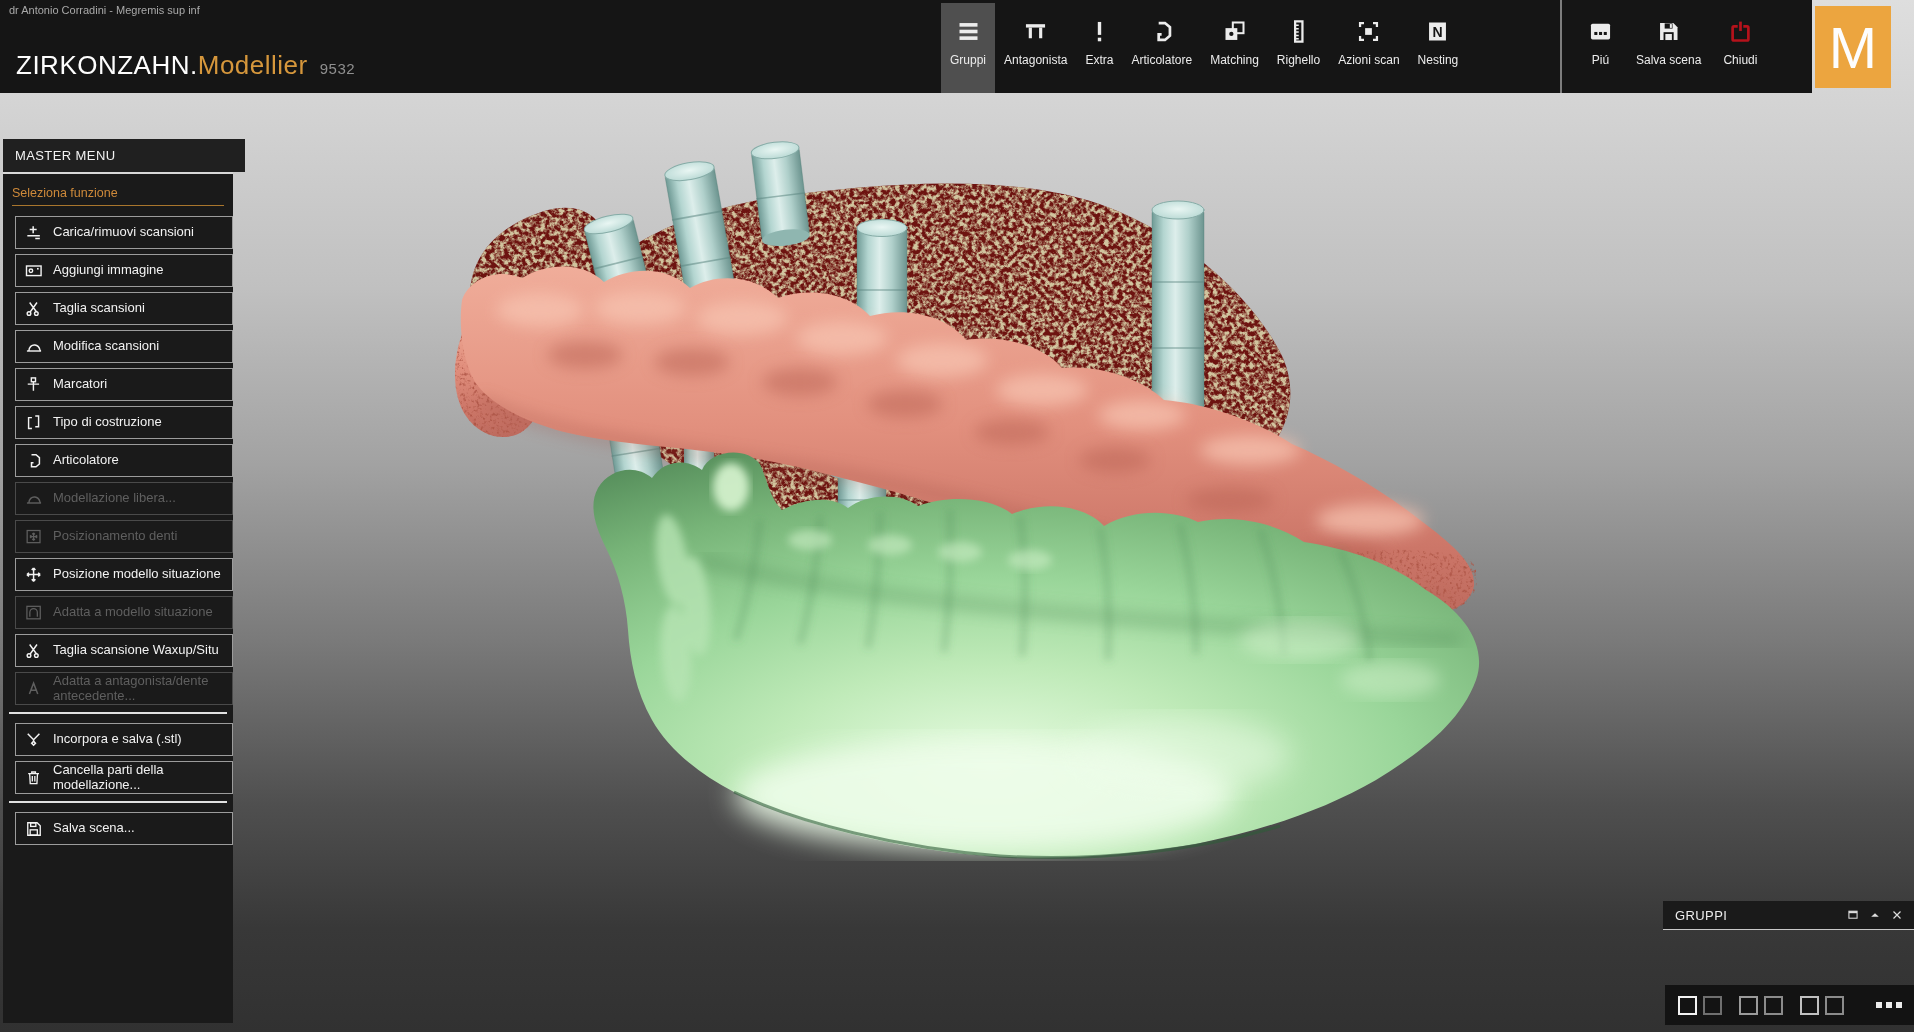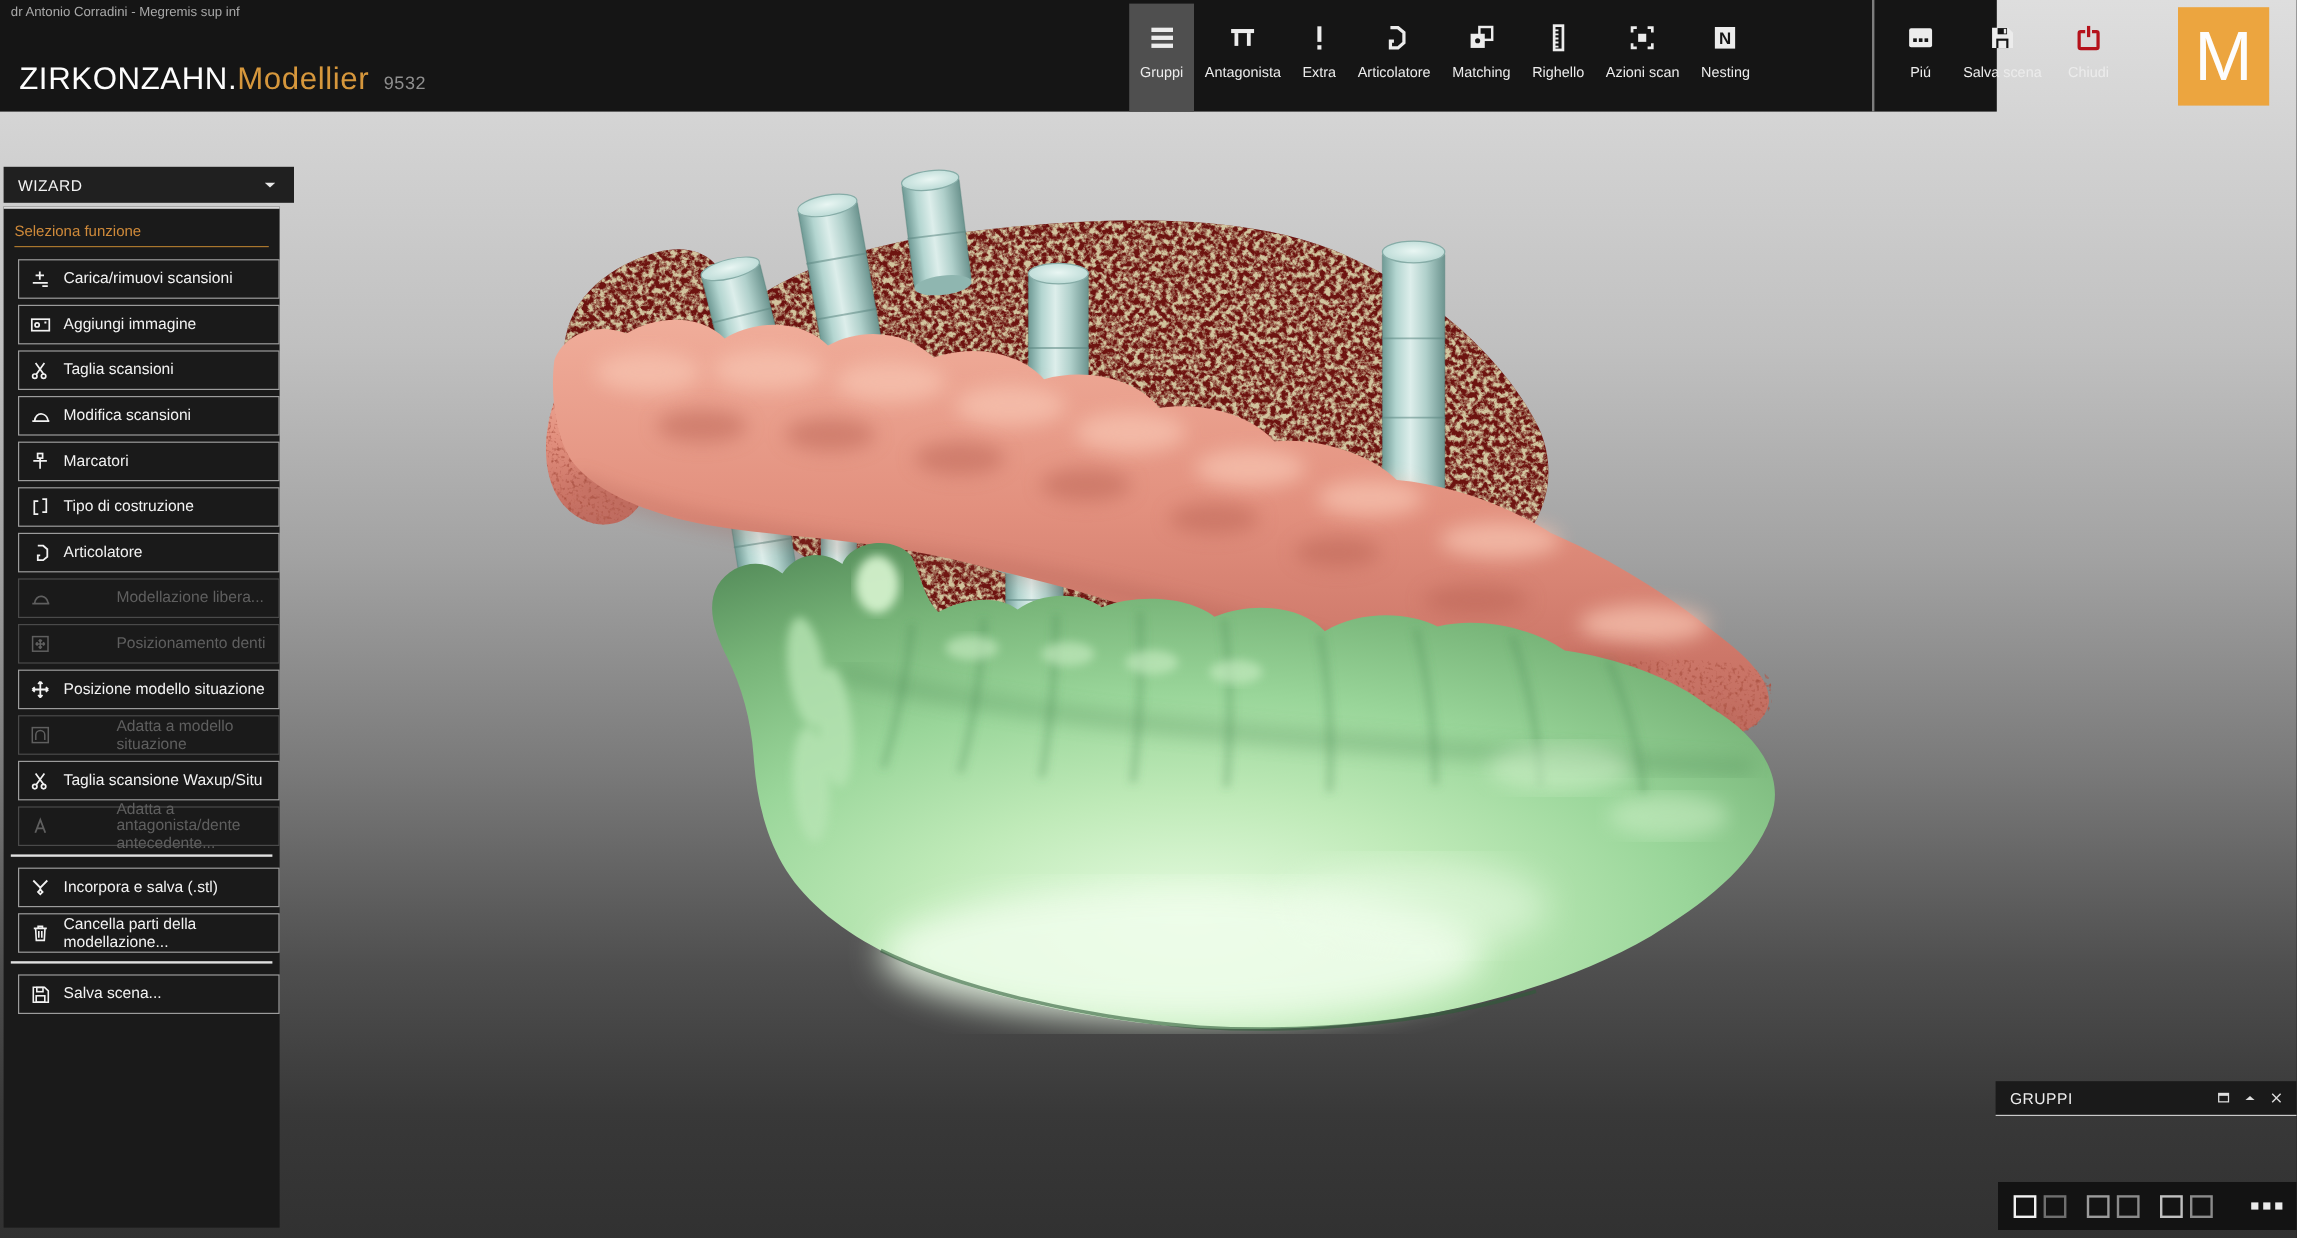--- a/index.html
+++ b/index.html
@@ -1,20 +1,20 @@
 <!DOCTYPE html>
 <html><head>
 <meta charset="utf-8">
 <style>
   html,body{margin:0;padding:0;background:#222;}
   #root{position:relative;width:1914px;height:1032px;overflow:hidden;
         font-family:"Liberation Sans",sans-serif;
         background:linear-gradient(180deg,#dedede 0%,#d6d6d6 8%,#c0c0c0 28%,#a2a2a2 45%,#7a7a7a 62%,#4f4f4f 78%,#383838 90%,#313131 100%);}
   
-  .header{position:absolute;left:0;top:0;width:1664px;height:93px;background:#151515;}
+  .header{position:absolute;left:0;top:0;width:1812px;height:93px;background:#151515;}
   .win-title{position:absolute;left:9px;top:4px;font-size:11px;color:#a9a9a9;white-space:nowrap;}
   .brand{position:absolute;left:16px;top:50px;font-size:26px;font-weight:300;color:#fdfdfd;letter-spacing:.5px;white-space:nowrap;}
   .brand .prod{color:#d6973c;}
   .brand .ver{font-size:15px;color:#8f8f8f;margin-left:12px;font-weight:400;}
   .tabs{position:absolute;left:941px;top:3px;height:90px;display:flex;}
   .tab{display:flex;flex-direction:column;align-items:center;padding:15px 9px 0;color:#ececec;}
   .tab.active{background:#4f4f4f;}
   .tab .lbl,.action .lbl{font-size:12px;margin-top:8px;white-space:nowrap;}
   .ticon svg{width:27px;height:27px;display:block;}
   .vdiv{position:absolute;left:1560px;top:0;width:2px;height:93px;background:#7d7d7d;}
@@ -29,21 +29,21 @@
   #wizardBar{top:103px;height:30px;margin-top:36px;}
   #masterBar{top:139px;height:33px;}
   .chev{margin-left:auto;display:flex;}
   .chev svg{width:16px;height:16px;}
   .sidepanel{position:absolute;left:3px;top:172px;width:230px;height:851px;background:#1a1a1a;
              border-top:2px solid #d8d8d8;box-sizing:border-box;}
   .section-label{margin:12px 9px 0;color:#cf8a3a;font-size:12.5px;padding-bottom:5px;border-bottom:1px solid #a9762d;}
   .menu{margin-top:10px;}
   .side-btn{display:flex;align-items:center;height:33px;margin:0 12px 5px;border:1px solid #9c9c9c;
             color:#f2f2f2;background:transparent;box-sizing:border-box;width:218px;}
-  .side-btn.off{border-color:#4a4a4a;color:#5f5f5f;gap:44px;}
+  .side-btn.off{border-color:#4a4a4a;color:#5f5f5f;}
   .side-btn .sicon{width:20px;height:20px;margin:0 9px 0 8px;flex:none;}
   .sicon svg{width:20px;height:20px;display:block;}
   .side-btn .lbl{font-size:13px;line-height:1.08;padding-right:4px;}
   .side-div{height:2px;background:#e0e0e0;margin:7px 6px 9px;}
   
   .gpanel{position:absolute;left:1663px;top:901px;width:251px;}
   .gpanel-title{height:29px;background:#1a1a1a;border-bottom:1px solid #c9c9c9;display:flex;align-items:center;
                 color:#ededed;font-size:13px;letter-spacing:.4px;padding:0 10px 0 12px;box-sizing:border-box;}
   .gpanel-title .sp{margin-left:auto;display:flex;gap:8px;align-items:center;color:#dedede;}
   .wicon svg{width:14px;height:14px;display:block;}
@@ -348,20 +348,23 @@
   <div class="mlogo">M</div>
 
   <div class="sidebar-head" id="wizardBar">
     <span>WIZARD</span>
     <span class="chev">
         <svg viewBox="0 0 24 24">
           <path d="M5.5 9.5h13l-6.5 6z" fill="#e8e8e8"></path>
         </svg>
       </span>
   </div>
+  <div class="sidebar-head" id="masterBar">
+    <span>MASTER MENU</span>
+  </div>
   <div class="sidepanel">
     <div class="section-label">Seleziona funzione</div>
     <div class="menu" id="menu">
         <div class="side-btn">
           <span class="sicon">
             <svg viewBox="0 0 24 24">
               <g fill="none" stroke="currentColor" stroke-width="1.8">
                 <path d="M11 3.8v8.4M6.8 7.8h8.4M4 15.2h15M13.5 18.6h5.5"></path>
               </g>
             </svg>

